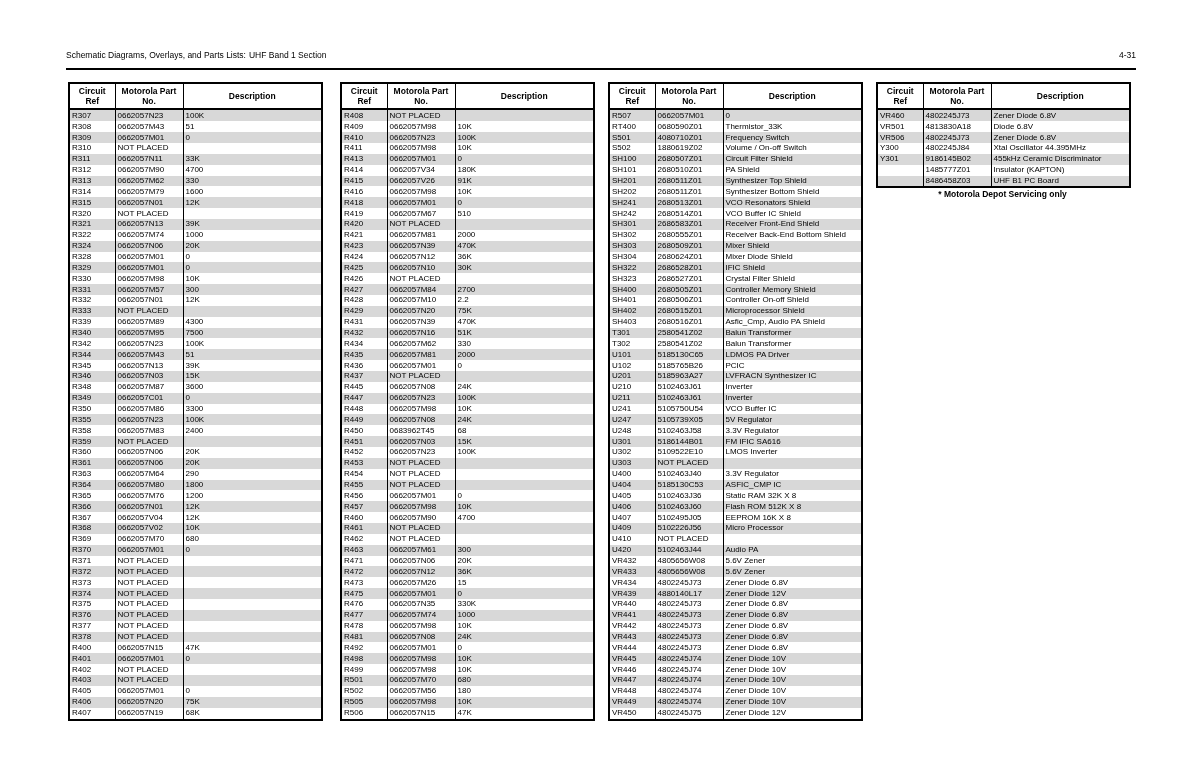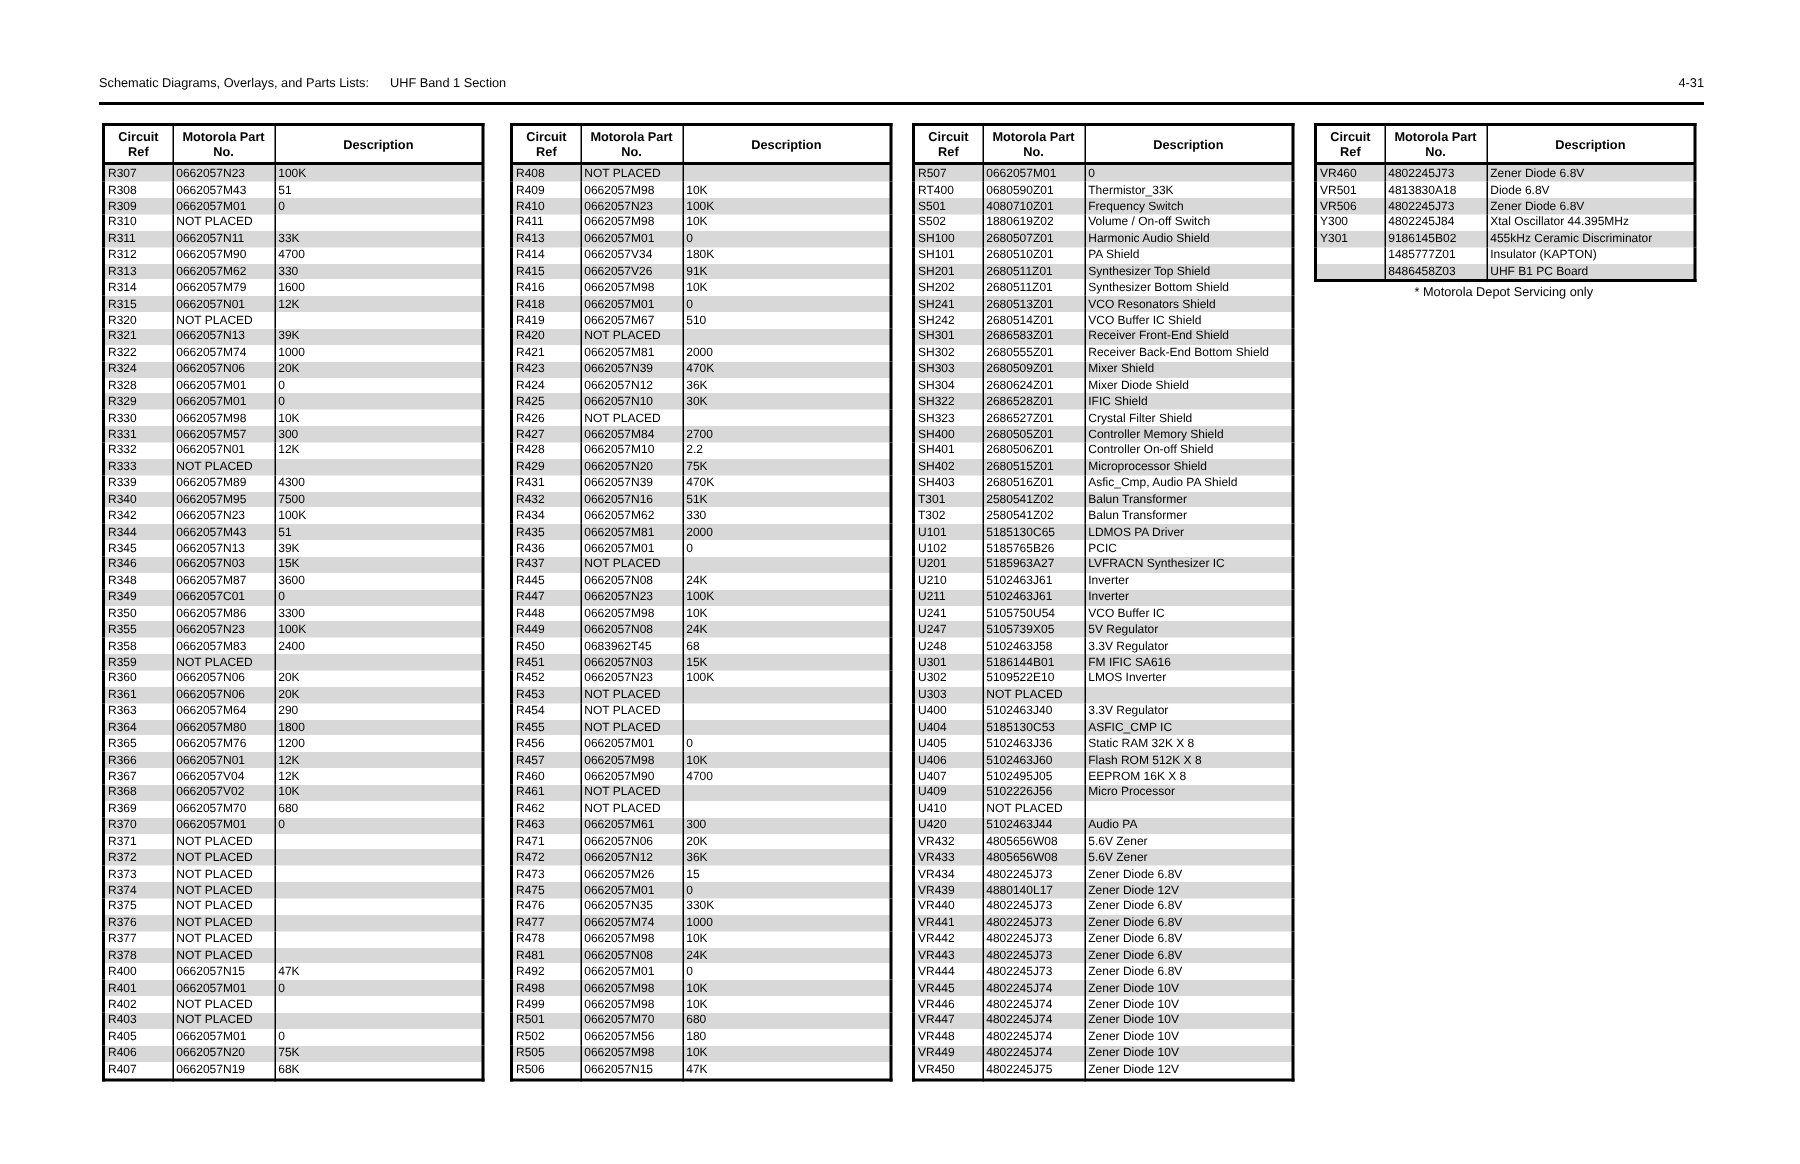--- a/index.html
+++ b/index.html
@@ -7,21 +7,21 @@
     width:1200px;height:776px;background:#ffffff;position:relative;
     font-family:"Liberation Sans", sans-serif;color:#000;
     -webkit-font-smoothing:antialiased;
   }
   .doc-header{
     position:absolute;left:66px;top:50px;width:1070px;
     display:flex;justify-content:space-between;align-items:baseline;
     font-size:8.5px;line-height:10px;
   }
   .doc-header .bold{font-weight:normal;}
-  .doc-header .section{margin-left:14px;text-align:right;}
+  .doc-header .section{margin-left:3px;text-align:right;}
   .hdr-rule{position:absolute;left:66px;top:68px;width:1070px;height:2px;background:#000;}
 
   table.ptable{
     position:absolute;top:82px;width:253px;
     border-collapse:collapse;table-layout:fixed;background:#fff;
     border:2px solid #000;
   }
   .ptable th{
     font-size:8.5px;font-weight:bold;text-align:center;vertical-align:middle;
     padding:2px 0;line-height:1.2;border-bottom:2px solid #000;background:#fff;
@@ -36,21 +36,21 @@
   .ptable col.col-desc{width:139px;}
   .ptable td.c2,.ptable th.c2{border-left:1px solid #000;}
   .ptable td.c3,.ptable th.c3{border-left:1px solid #000;}
   .ptable tr.shaded{background:var(--row-shade,#d8d8d8);}
   #ptable-1{left:68px;}
   #ptable-2{left:340px;}
   #ptable-3{left:608px;}
   #ptable-4{left:876px;}
   .footnote{
     position:absolute;left:876px;top:189px;width:253px;text-align:center;
-    font-size:8.5px;font-weight:normal;
+    font-size:8.5px;font-weight:bold;
   }
 </style>
 </head>
 <body>
 
 <div class="doc-header">
   <div>
     <span class="bold">Schematic Diagrams, Overlays, and Parts Lists:</span><span class="section">UHF Band 1 Section</span>
   </div>
   <div>4-31</div>
@@ -699,21 +699,21 @@
         <td class="c3">Frequency Switch</td>
       </tr>
       <tr>
         <td class="c1">S502</td>
         <td class="c2">1880619Z02</td>
         <td class="c3">Volume / On-off Switch</td>
       </tr>
       <tr class="shaded">
         <td class="c1">SH100</td>
         <td class="c2">2680507Z01</td>
-        <td class="c3">Harmonic Audio Shield</td>
+        <td class="c3">Circuit Filter Shield</td>
       </tr>
       <tr>
         <td class="c1">SH101</td>
         <td class="c2">2680510Z01</td>
         <td class="c3">PA Shield</td>
       </tr>
       <tr class="shaded">
         <td class="c1">SH201</td>
         <td class="c2">2680511Z01</td>
         <td class="c3">Synthesizer Top Shield</td>

